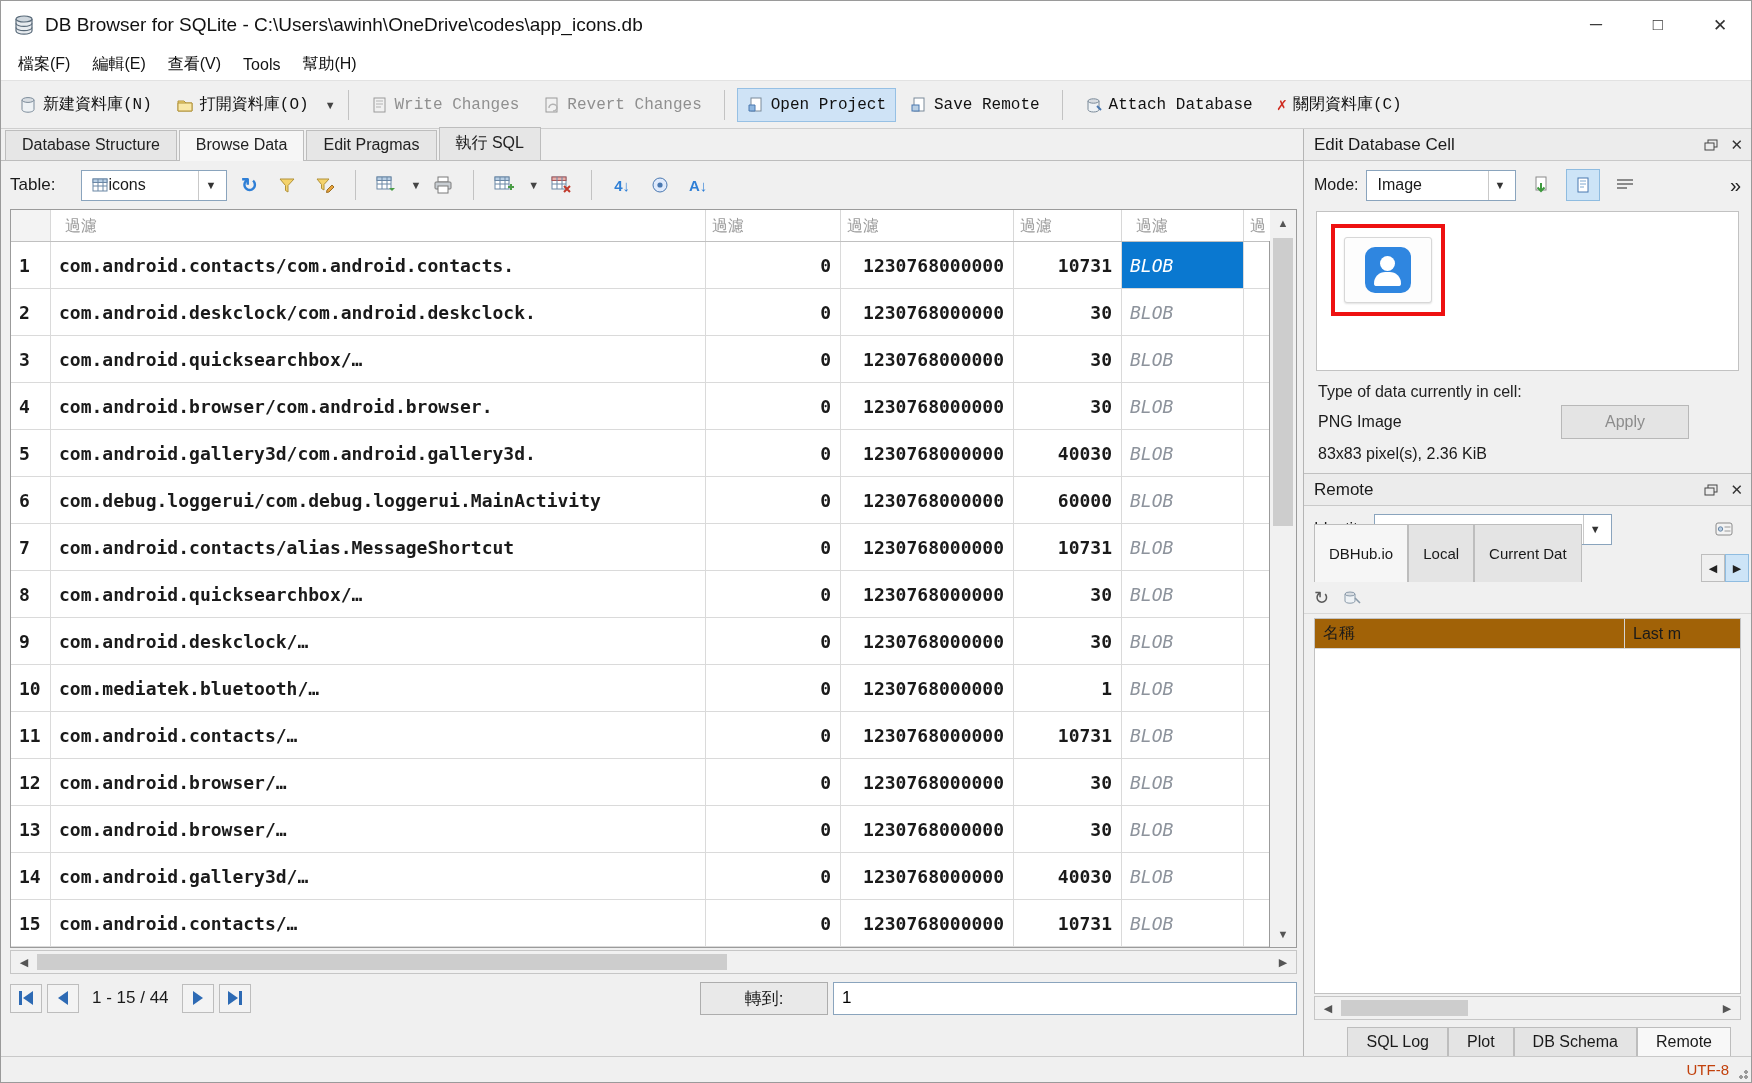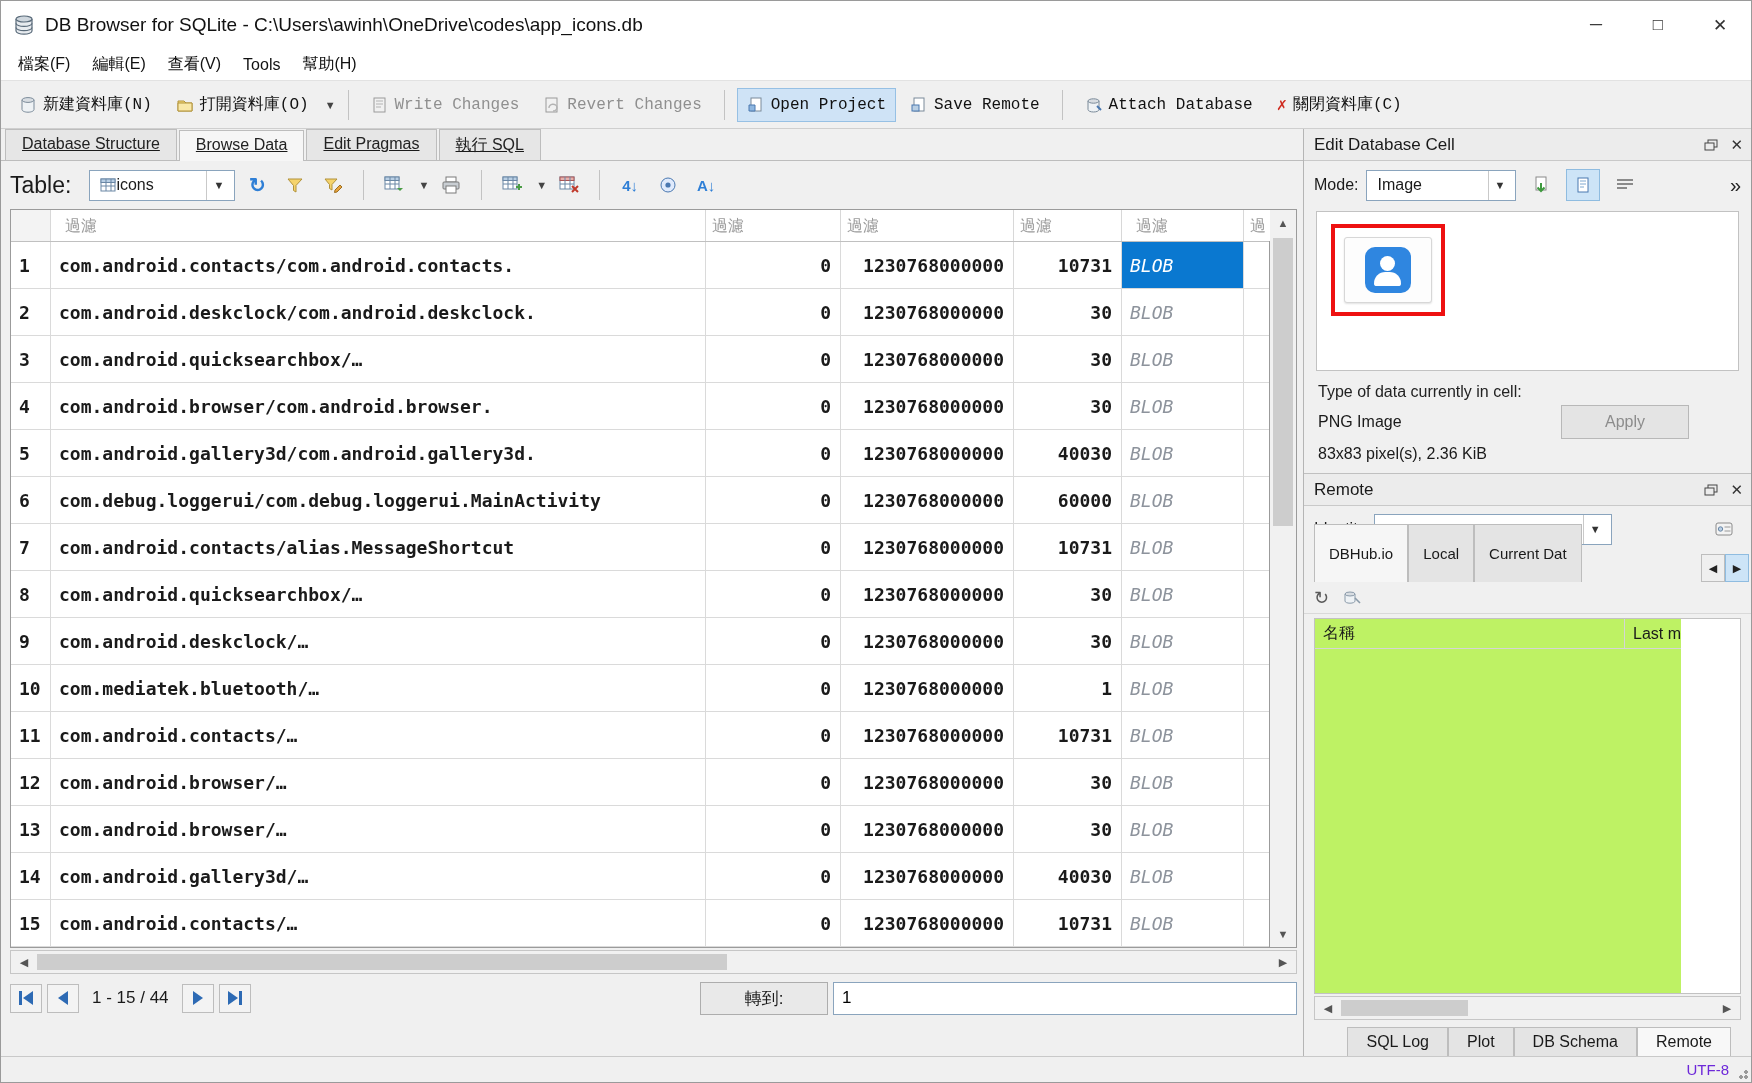--- a/index.html
+++ b/index.html
@@ -26,27 +26,27 @@
   .tb-sep { width:1px; height:30px; background:#c3c3c3; margin:0 8px; }
   .dd-arrow { font-size:11px; color:#444; margin-left:2px; }
   .red-x { color:#cf2b20; font-weight:bold; font-size:17px; }
 
   
   .main { flex:1; display:flex; min-height:0; }
   .left-pane { width:1302px; flex:none; display:flex; flex-direction:column; background:#f0f0f0; }
   .right-pane { flex:1; display:flex; flex-direction:column; border-left:1px solid #b5b5b5; background:#f0f0f0; min-width:0; }
 
   
-  .tabbar { height:32px; display:flex; padding-left:4px; gap:2px; border-bottom:1px solid #bdbdbd; flex:none;text-decoration:underline; }
+  .tabbar { height:32px; display:flex; align-items:flex-end; padding-left:4px; gap:2px; border-bottom:1px solid #bdbdbd; flex:none; }
   .tab { padding:5px 16px 6px; font-size:16px; background:#e6e6e6; border:1px solid #bdbdbd; border-bottom:none; color:#222; }
   .tab.active { background:#f6f6f6; position:relative; top:1px; padding-bottom:7px; }
 
   
   .browsebar { height:48px; display:flex; align-items:center; padding:0 6px 0 9px; gap:6px; flex:none; }
-  .browse-label { font-size:23px; margin-right:12px; }
+  .browse-label { font-size:17px; margin-right:20px; }
   .combo { height:31px; background:#fff; border:1px solid #8aa4bd; display:flex; align-items:center; padding:0 10px; font-size:16px; }
   .combo .carets { margin-left:auto; font-size:11px; color:#333; border-left:1px solid #c9c9c9; padding-left:6px; height:100%; display:flex; align-items:center; }
   .icon-btn { width:32px; height:32px; display:flex; align-items:center; justify-content:center; border:1px solid transparent; }
   .icon-btn .glyph { font-size:20px; line-height:1; }
   .blue-glyph { color:#2f7fd6; font-weight:bold; }
   .filter-input { width:280px; height:31px; border:1px solid #8aa4bd; background:#fff; font-size:16px; padding:0 8px; font-family:"Liberation Sans", sans-serif; color:#222; }
   .filter-input::placeholder { color:#9a9a9a; }
 
   
   .gridwrap { flex:none; display:flex; margin-left:9px; margin-right:6px; }
@@ -120,33 +120,33 @@
   .identity-label { font-size:16px; }
   .identity-combo { width:238px; overflow:hidden; }
   .identity-combo .val { white-space:nowrap; overflow:hidden; font-size:15px; }
   .remote-tabs { height:30px; display:flex; align-items:flex-end; padding:0 2px 0 10px; flex:none; }
   .rtab { padding:20px 14px; font-size:15px; border:1px solid #bdbdbd; border-bottom:none; background:#e4e4e4; white-space:nowrap; overflow:hidden; }
   .rtab.active { background:#f6f6f6; }
   .rtab-arrows { margin-left:auto; display:flex; }
   .rarr { width:24px; height:28px; border:1px solid #bdbdbd; background:#efefef; display:flex; align-items:center; justify-content:center; font-size:11px; color:#222; }
   .rarr.hl { background:#cde4f7; border-color:#8fbce0; }
   .remote-iconrow { height:32px; display:flex; align-items:center; padding:0 10px; gap:14px; flex:none; border-bottom:1px solid #d9d9d9; }
-  .remote-list { flex:1; margin:4px 10px 0; background:#bef264; border:1px solid #c2c2c2; display:flex; flex-direction:row; min-height:0; }
+  .remote-list { flex:1; margin:4px 10px 0; background:#a16207; border:1px solid #c2c2c2; display:flex; flex-direction:column; min-height:0; }
   .rl-header { height:30px; display:flex; border-bottom:1px solid #d5d5d5; flex:none; }
   .rl-hcell { font-size:16px; display:flex; align-items:center; padding-left:8px; border-right:1px solid #d5d5d5; overflow:hidden; white-space:nowrap; }
   .rl-body { flex:1; background:#fff; }
   .remote-hscroll { height:24px; margin:2px 10px 6px; background:#f1f1f1; border:1px solid #c6c6c6; display:flex; align-items:center; flex:none; }
   .remote-hscroll .h-thumb { width:34%; }
 
   .dock-tabs { height:30px; display:flex; justify-content:flex-end; align-items:flex-end; padding-right:20px; gap:0; flex:none; }
   .dtab { padding:5px 18px; font-size:16px; border:1px solid #bdbdbd; border-bottom:none; background:#e4e4e4; }
   .dtab.active { background:#f8f8f8; }
 
   
-  .statusbar { height:26px; background:#f0f0f0; border-top:1px solid #c9c9c9; display:flex; align-items:center; justify-content:flex-end; padding-right:22px; font-size:15px; color:#6d28d9; flex:none; position:relative; }
+  .statusbar { height:26px; background:#f0f0f0; border-top:1px solid #c9c9c9; display:flex; align-items:center; justify-content:flex-end; padding-right:22px; font-size:15px; color:#c2410c; flex:none; position:relative; }
   .grip { position:absolute; right:3px; bottom:3px; width:12px; height:12px;
     background:
       radial-gradient(circle at 10px 10px, #9a9a9a 1.6px, transparent 1.6px),
       radial-gradient(circle at 10px 5px, #9a9a9a 1.6px, transparent 1.6px),
       radial-gradient(circle at 5px 10px, #9a9a9a 1.6px, transparent 1.6px); }
 
   svg { display:block; }
 </style>
 </head>
 <body>

